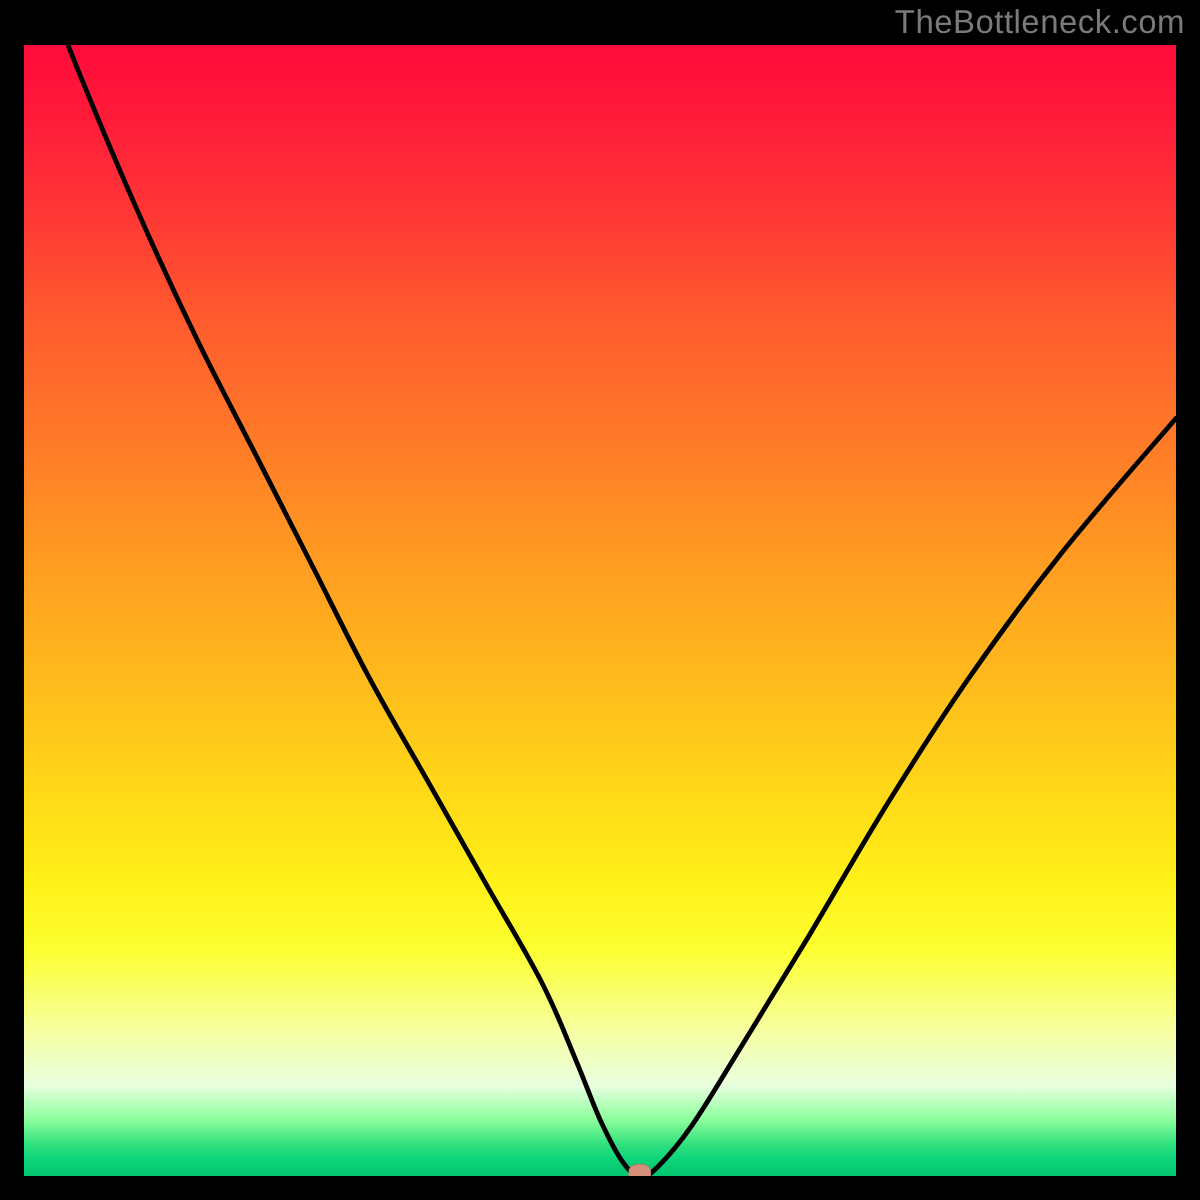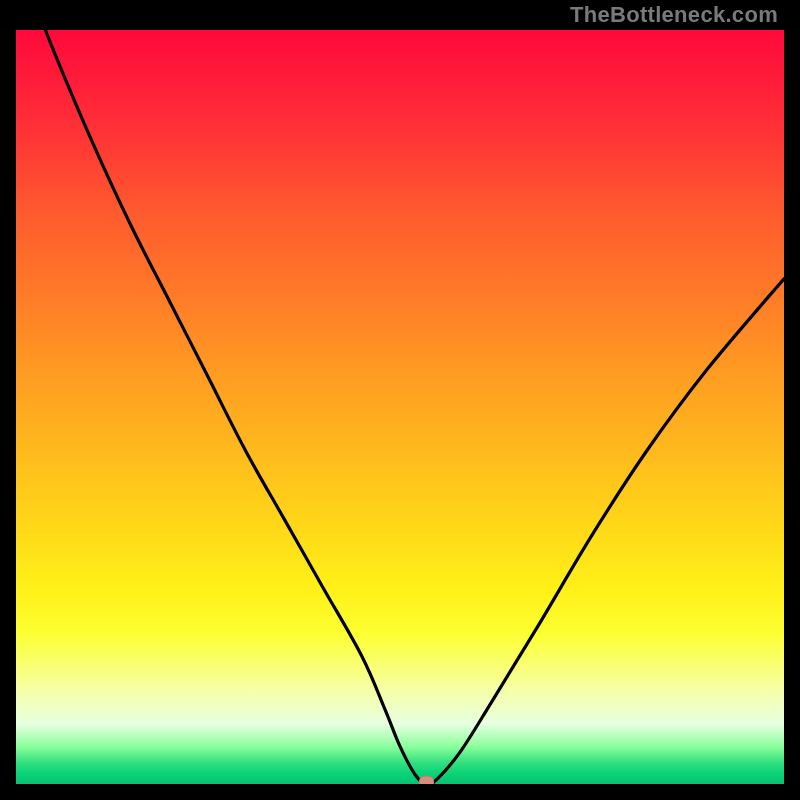--- a/index.html
+++ b/index.html
@@ -13,24 +13,24 @@
   }
   .frame {
     position: relative;
     width: 800px;
     height: 800px;
     background: #000;
   }
   .watermark {
     position: absolute;
     top: 2px;
-    right: 22px;
+    right: 10px;
     color: #7a7a7a;
     font-size: 22px;
-    font-weight: 700;
+    font-weight: 400;
     letter-spacing: 0.3px;
     z-index: 5;
   }
   .plot-outer {
     position: absolute;
     left: 16px;
     top: 30px;
     width: 768px;
     height: 754px;
     background: #000;

